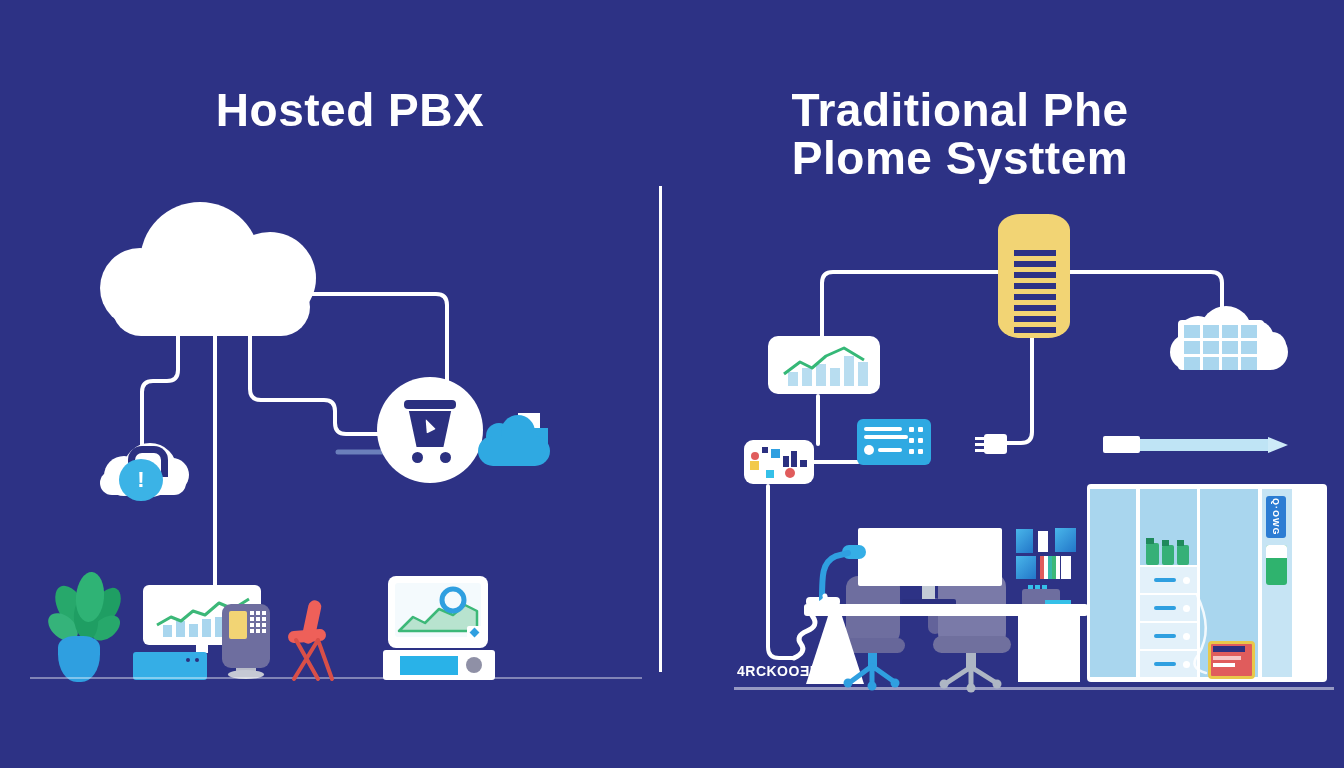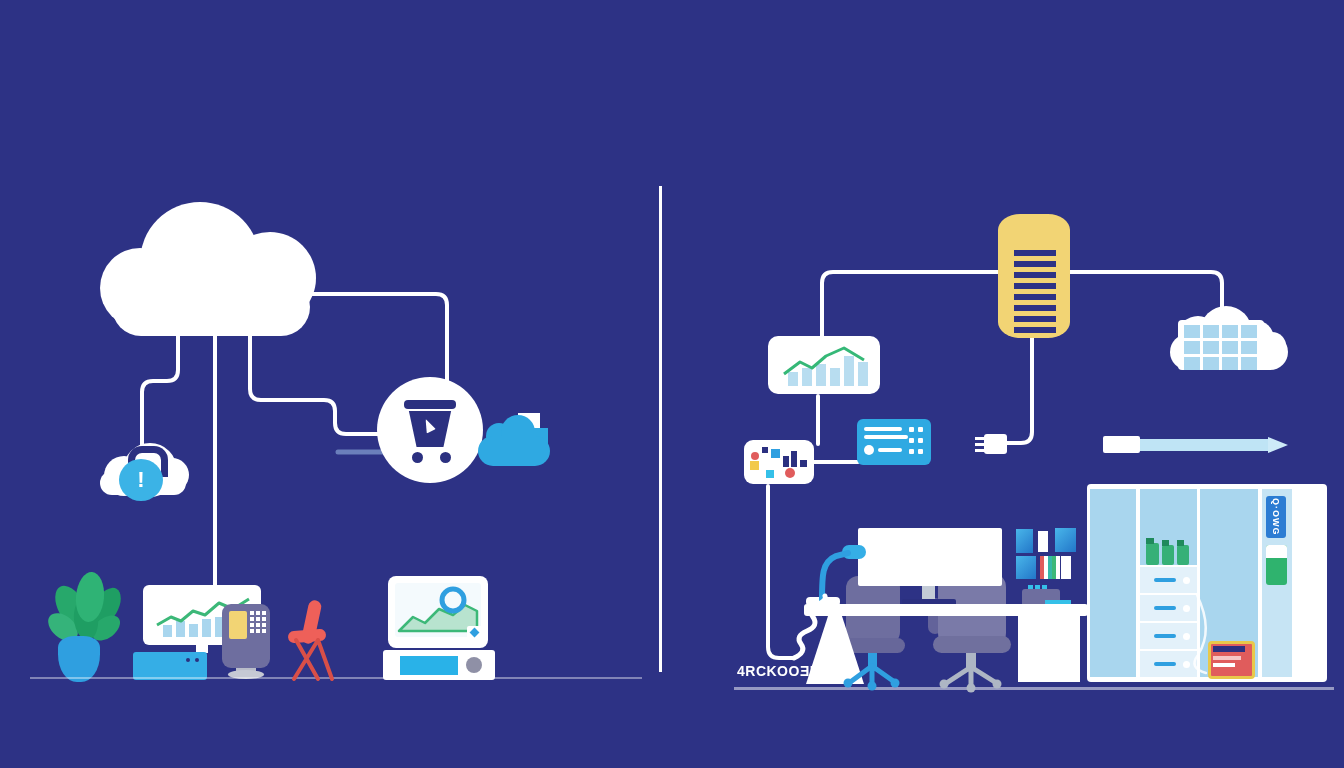--- a/index.html
+++ b/index.html
@@ -14,20 +14,25 @@
   svg{position:absolute;left:0;top:0;}
   .panel{position:absolute;background:var(--sky,#a9d6ee);}
   .chip{position:absolute;}
   .dot{position:absolute;background:var(--ink,#fff);}
 </style>
 </head>
 <body>
 
 <div id="stage">
 
+  <div class="title" style="left:150px;top:86px;width:400px;">Hosted PBX</div>
+  <div class="title" style="left:740px;top:86px;width:440px;">
+    <div>Traditional Phe</div>
+    <div>Plome Systtem</div>
+  </div>
 
   <div class="a w" style="left:659px;top:186px;width:3px;height:486px;"></div>
 
   <svg width="1344" height="768" fill="none" stroke="#ffffff" stroke-width="4" stroke-linecap="round">
     <path d="M178,320 L178,370 Q178,381 167,381 L153,381 Q142,381 142,392 L142,450"></path>
     <path d="M215,320 L215,588"></path>
     <path d="M300,294 L436,294 Q447,294 447,305 L447,384"></path>
     <path d="M250,320 L250,389 Q250,400 261,400 L324,400 Q335,400 335,411 L335,423 Q335,434 346,434 L386,434"></path>
     <path d="M338,452 L398,452" stroke="#9fc0e8" stroke-opacity="0.55" stroke-width="5"></path>
     <path d="M822,340 L822,283 Q822,272 833,272 L1211,272 Q1222,272 1222,283 L1222,326"></path>

